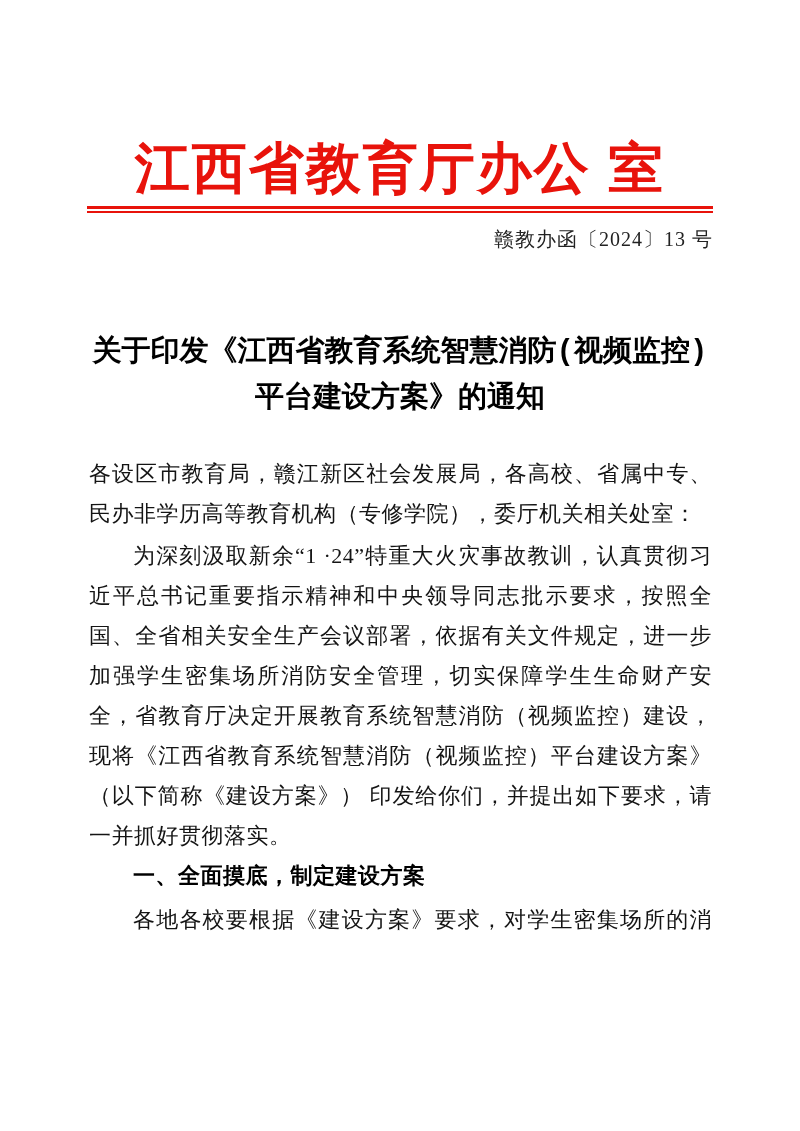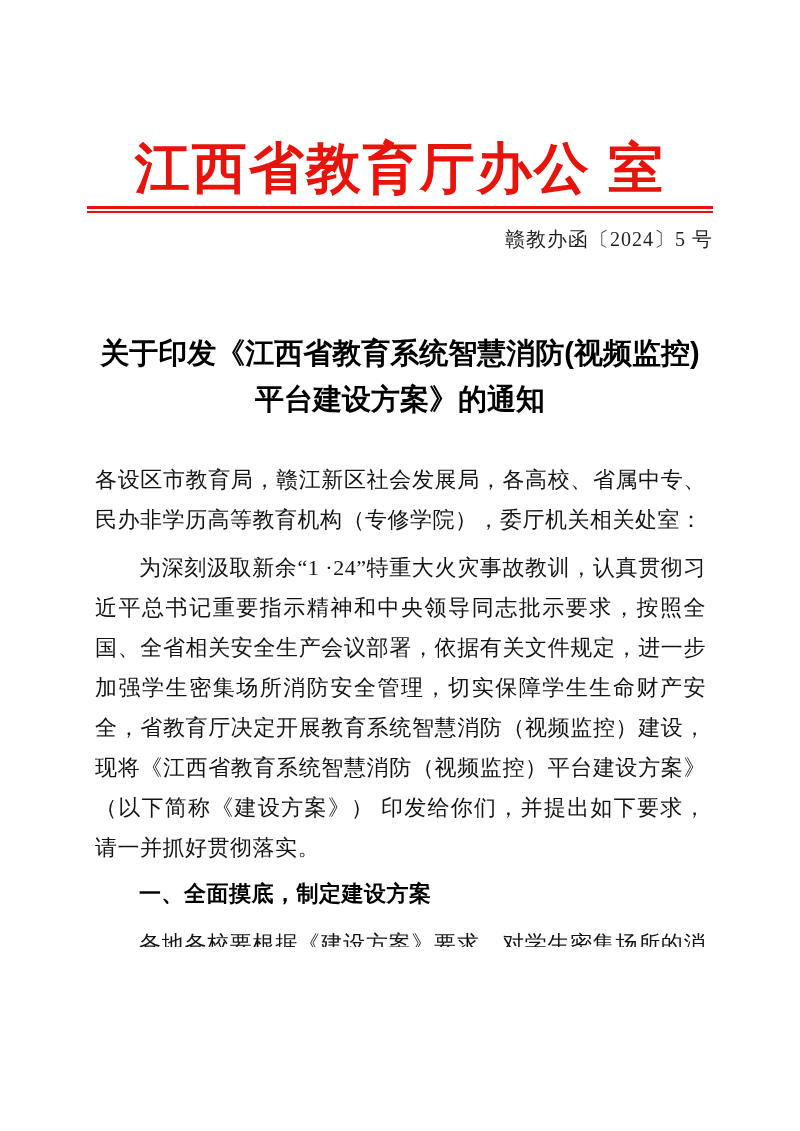--- a/index.html
+++ b/index.html
@@ -54,40 +54,40 @@
     color: #222222;
   }
   
   .doc-title {
     position: absolute;
     top: 330px;
     left: 50px;
     width: 700px;
     margin: 0;
     text-align: center;
-    font-family: Liberation Sans, sans-serif;
+    font-family: Liberation Mono, monospace;
     font-weight: 700;
     font-size: 29px;
     line-height: 46px;
     color: #000000;
   }
   
   .doc-body {
     position: absolute;
     top: 452px;
     left: 87px;
     width: 627px;
     font-size: 22px;
     line-height: 40px;
     letter-spacing: 0.5px;
     text-align: justify;
     color: #141414;
   }
   .doc-body p {
-    margin: 8px;
+    margin: 2px;
     padding: 0;
   }
   .indent {
     text-indent: 2em;
   }
   .section-heading {
     font-family: Liberation Mono, monospace;
     font-weight: 700;
     color: #000000;
   }
@@ -103,21 +103,21 @@
 </style>
 </head>
 <body>
 
 <div class="page">
 
   <div class="masthead">江西省教育厅办公 室</div>
 
   <div class="rule-double"></div>
 
-  <div class="doc-number">赣教办函〔2024〕5 号</div>
+  <div class="doc-number">赣教办函〔2024〕13 号</div>
 
   <h1 class="doc-title">
     <span>关于印发《江西省教育系统智慧消防(视频监控)</span><br>
     <span>平台建设方案》的通知</span>
   </h1>
 
   <div class="doc-body">
     <p>各设区市教育局，赣江新区社会发展局，各高校、省属中专、民办非学历高等教育机构（专修学院），委厅机关相关处室：</p>
     <p class="indent">为深刻汲取新余“1 ·24”特重大火灾事故教训，认真贯彻习近平总书记重要指示精神和中央领导同志批示要求，按照全国、全省相关安全生产会议部署，依据有关文件规定，进一步加强学生密集场所消防安全管理，切实保障学生生命财产安全，省教育厅决定开展教育系统智慧消防（视频监控）建设，现将《江西省教育系统智慧消防（视频监控）平台建设方案》（以下简称《建设方案》） 印发给你们，并提出如下要求，请一并抓好贯彻落实。</p>
     <p class="indent section-heading">一、全面摸底，制定建设方案</p>

